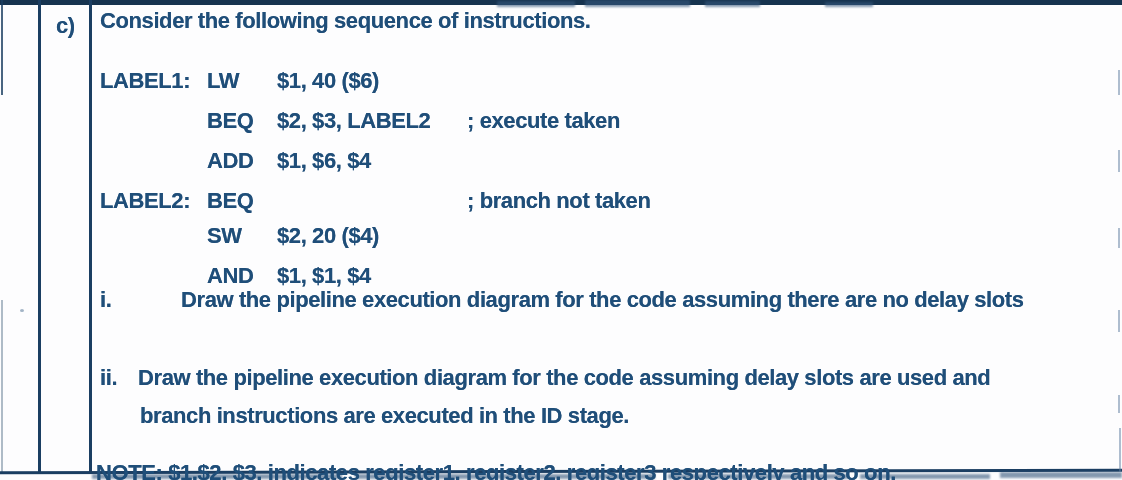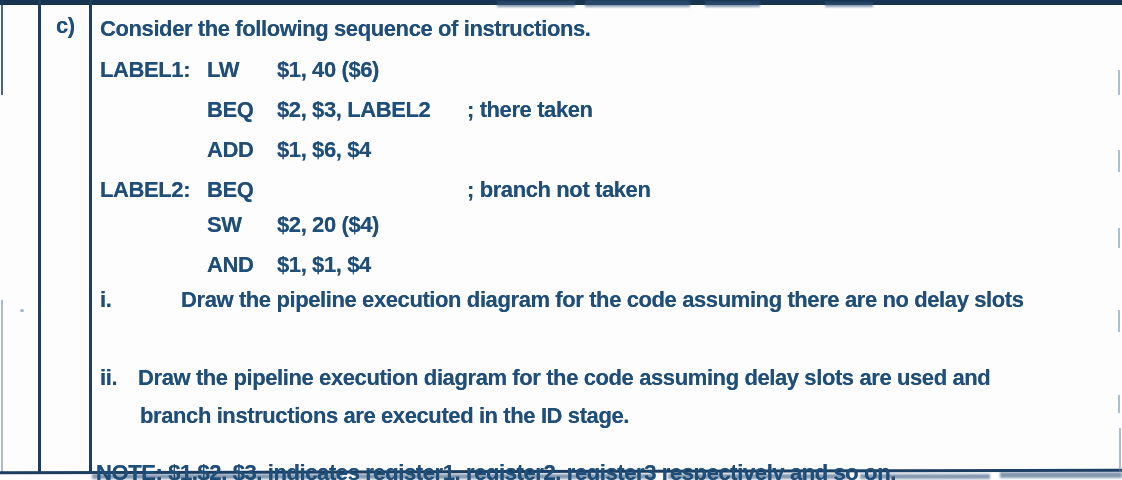--- a/index.html
+++ b/index.html
@@ -26,21 +26,21 @@
   .bottom-line{left:0;top:469.5px;width:1122px;height:2.5px;transform:rotate(-0.12deg);}
   .vline-a{left:38px;top:0;width:2.5px;height:473px;}
   .vline-b{left:88.5px;top:0;width:3px;height:473px;}
   .vline-edge-top{left:0.5px;top:0;width:2px;height:95px;opacity:.8;}
   .vline-edge-bot{left:0.5px;top:300px;width:2px;height:173px;opacity:.35;}
   .smudge{filter:blur(0.8px);opacity:.6;background:#35577c;}
   .dash{width:2px;background:#5f7da0;opacity:.5;}
   .speck{position:absolute;left:20px;top:309px;width:4px;height:3px;border-radius:50%;background:#8ba1b8;opacity:.8;}
   
   .code-row{position:absolute;left:100px;width:1010px;height:30px;}
-  .code-row span{position:absolute;top:5px;}
+  .code-row span{position:absolute;top:16px;}
   .c-lbl{left:0;}
   .c-op{left:107px;}
   .c-opr{left:177px;}
   .c-cmt{left:367px;}
   .sub-num{left:100px;}
 </style>
 </head>
 <body>
 
 <div class="sheet">
@@ -67,33 +67,33 @@
   <div class="dash" style="left:1118px;top:150px;height:22px;"></div>
   <div class="dash" style="left:1118px;top:228px;height:20px;"></div>
   <div class="dash" style="left:1118px;top:310px;height:22px;"></div>
   <div class="dash" style="left:1118px;top:395px;height:18px;"></div>
   <div class="dash" style="left:1119px;top:428px;height:44px;"></div>
 
   <div class="speck"></div>
 
   <div class="txt" style="left:56px;top:13px;">c)</div>
 
-  <div class="txt" style="left:100px;top:16px;">Consider the following sequence of instructions.</div>
+  <div class="txt" style="left:100px;top:8px;">Consider the following sequence of instructions.</div>
 
   <div class="code-row txt" style="top:52px;">
     <span class="c-lbl">LABEL1:</span>
     <span class="c-op">LW</span>
     <span class="c-opr">$1, 40 ($6)</span>
     <span class="c-cmt"></span>
   </div>
   <div class="code-row txt" style="top:92px;">
     <span class="c-lbl"></span>
     <span class="c-op">BEQ</span>
     <span class="c-opr">$2, $3, LABEL2</span>
-    <span class="c-cmt">; there taken</span>
+    <span class="c-cmt">; execute taken</span>
   </div>
   <div class="code-row txt" style="top:132px;">
     <span class="c-lbl"></span>
     <span class="c-op">ADD</span>
     <span class="c-opr">$1, $6, $4</span>
     <span class="c-cmt"></span>
   </div>
   <div class="code-row txt" style="top:172px;">
     <span class="c-lbl">LABEL2:</span>
     <span class="c-op">BEQ</span>

